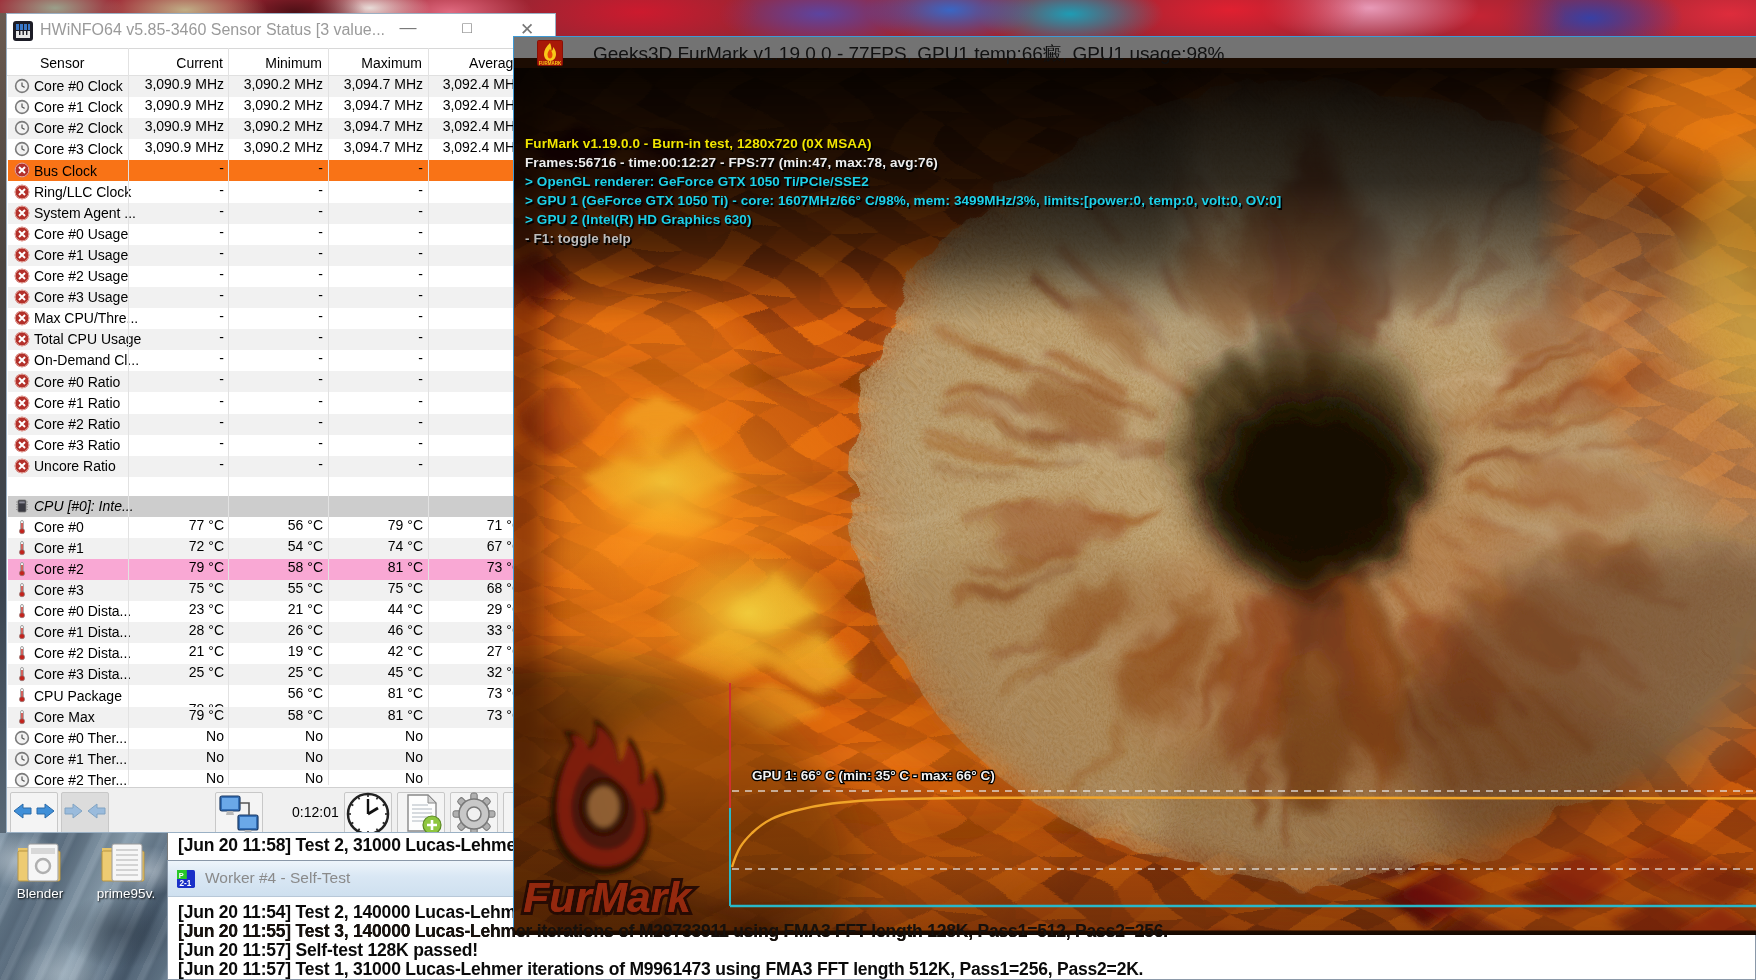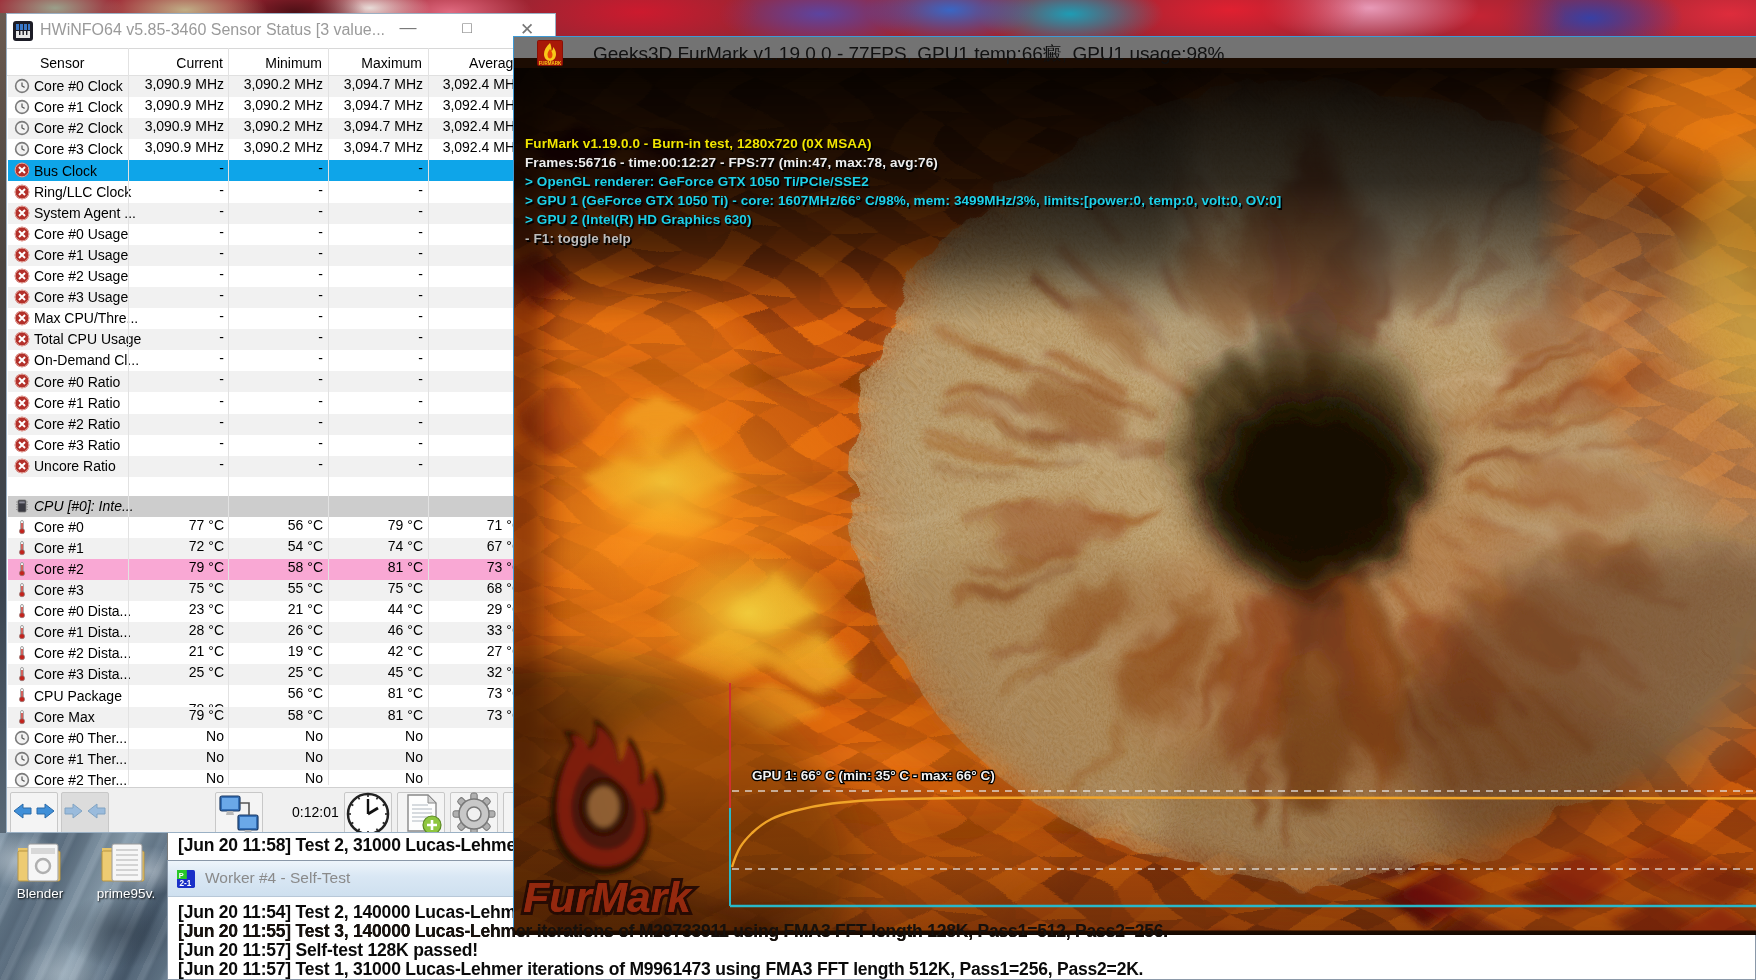--- a/index.html
+++ b/index.html
@@ -158,21 +158,21 @@
         <span class="ric"><svg width="16" height="16" viewBox="0 0 16 16">
             <circle cx="8" cy="8" r="6.4" fill="#f2f2f2" stroke="#7a7a7a" stroke-width="1.6"></circle>
             <path d="M8 4.4 L8 8 L10.6 9.4" stroke="#555" stroke-width="1.2" fill="none"></path>
           </svg></span>
         <span class="rlb">Core #3 Clock</span>
         <div class="cv" style="left:86px;width:130px;top:0">3,090.9 MHz</div>
         <div class="cv" style="left:185px;width:130px;top:0">3,090.2 MHz</div>
         <div class="cv" style="left:285px;width:130px;top:0">3,094.7 MHz</div>
         <div class="cv" style="left:384px;width:130px;top:0">3,092.4 MHz</div>
       </div>
-<div class="row" style="top:146.4px;background:#0ea5e9">
+<div class="row" style="top:146.4px;background:#f97316">
         <span class="ric"><svg width="16" height="16" viewBox="0 0 16 16">
             <circle cx="8" cy="8" r="7.3" fill="#b3302a"></circle>
             <circle cx="8" cy="8" r="6.9" fill="none" stroke="#e8b0a8" stroke-width="1"></circle>
             <path d="M5 5 L11 11 M11 5 L5 11" stroke="#fff" stroke-width="2"></path>
           </svg></span>
         <span class="rlb">Bus Clock</span>
         <div class="cv" style="left:86px;width:130px;top:0">-</div>
         <div class="cv" style="left:185px;width:130px;top:0">-</div>
         <div class="cv" style="left:285px;width:130px;top:0">-</div>
       </div>

